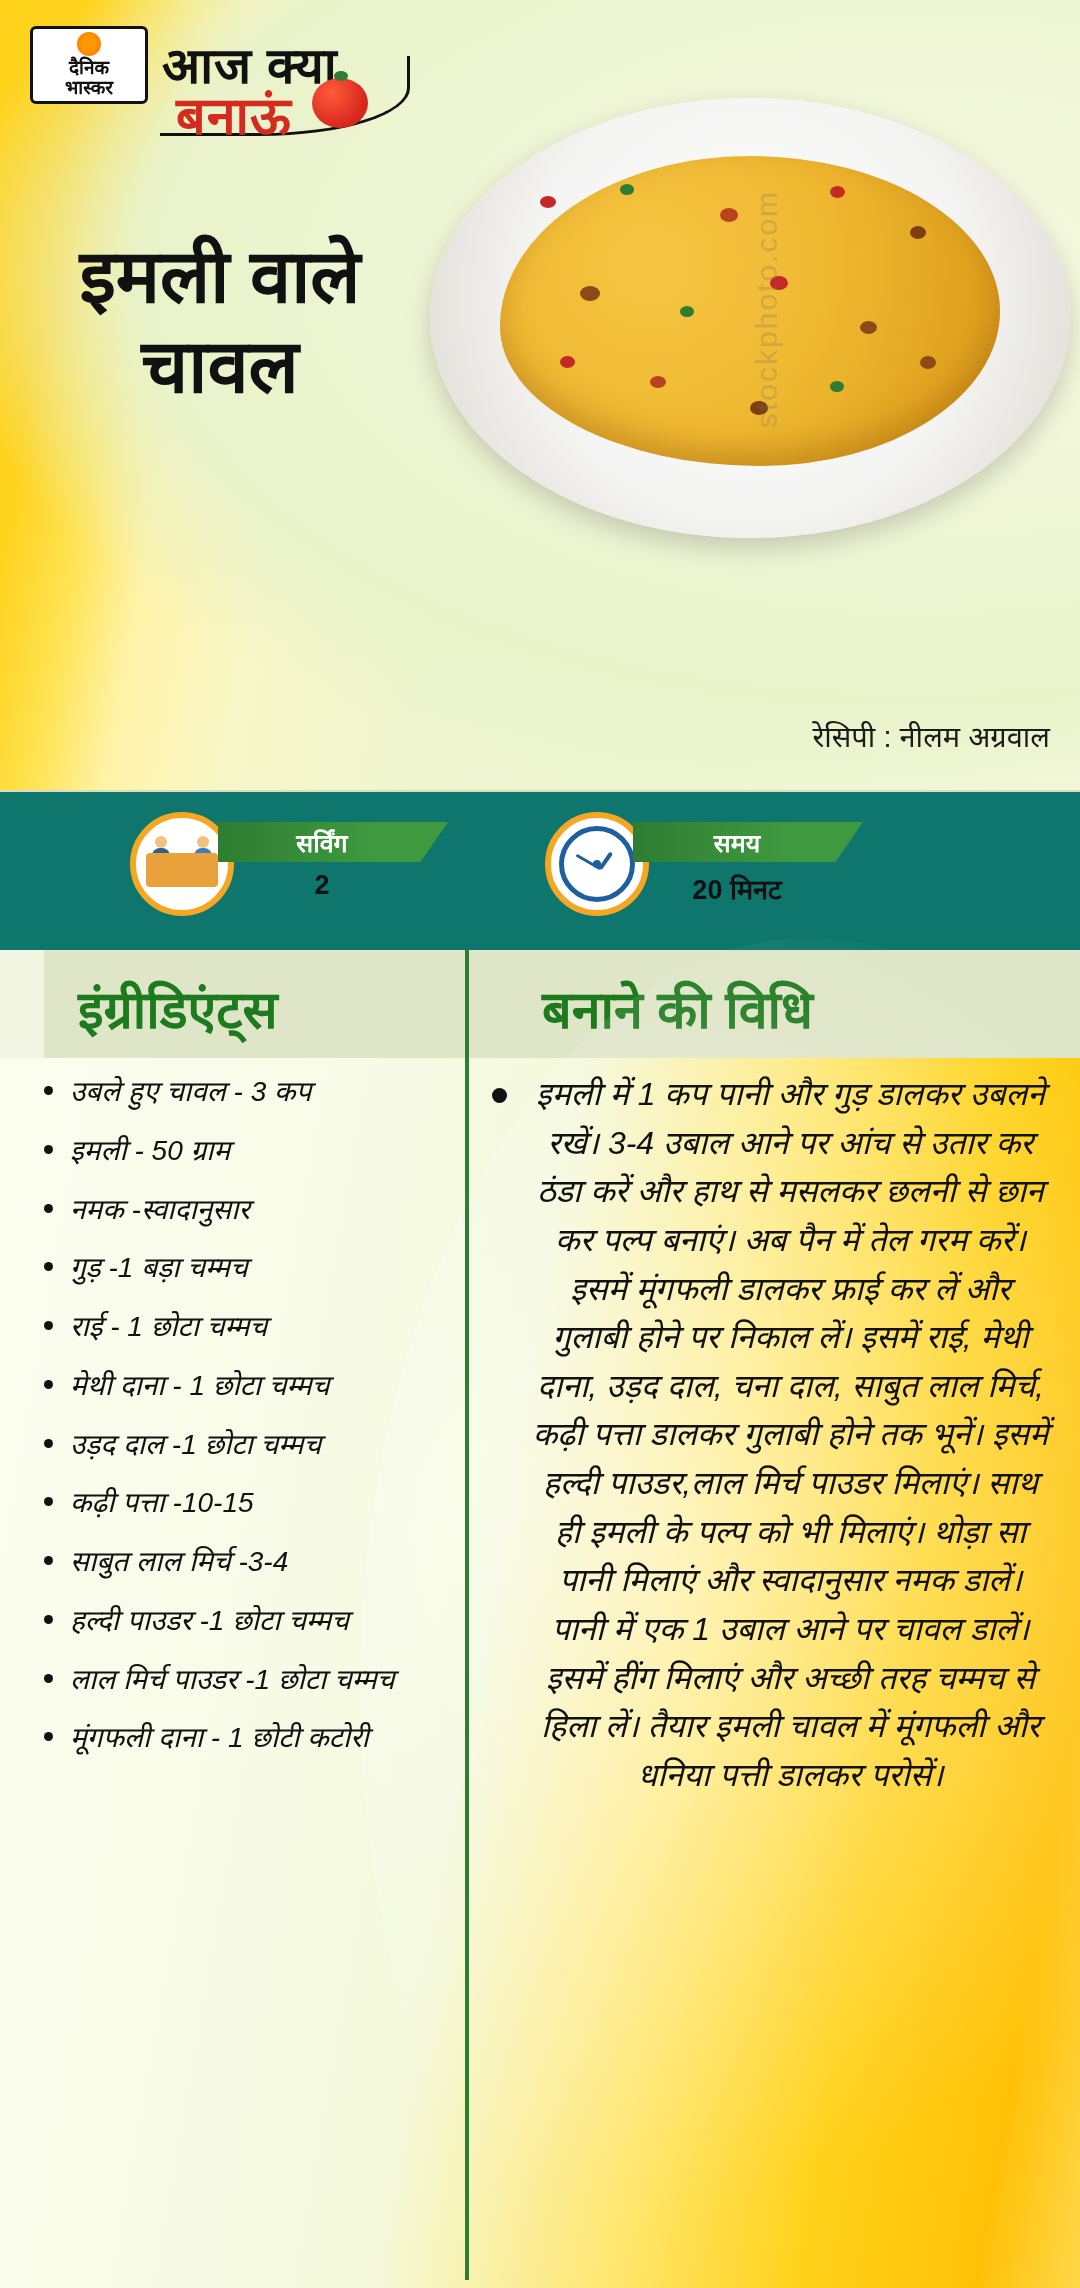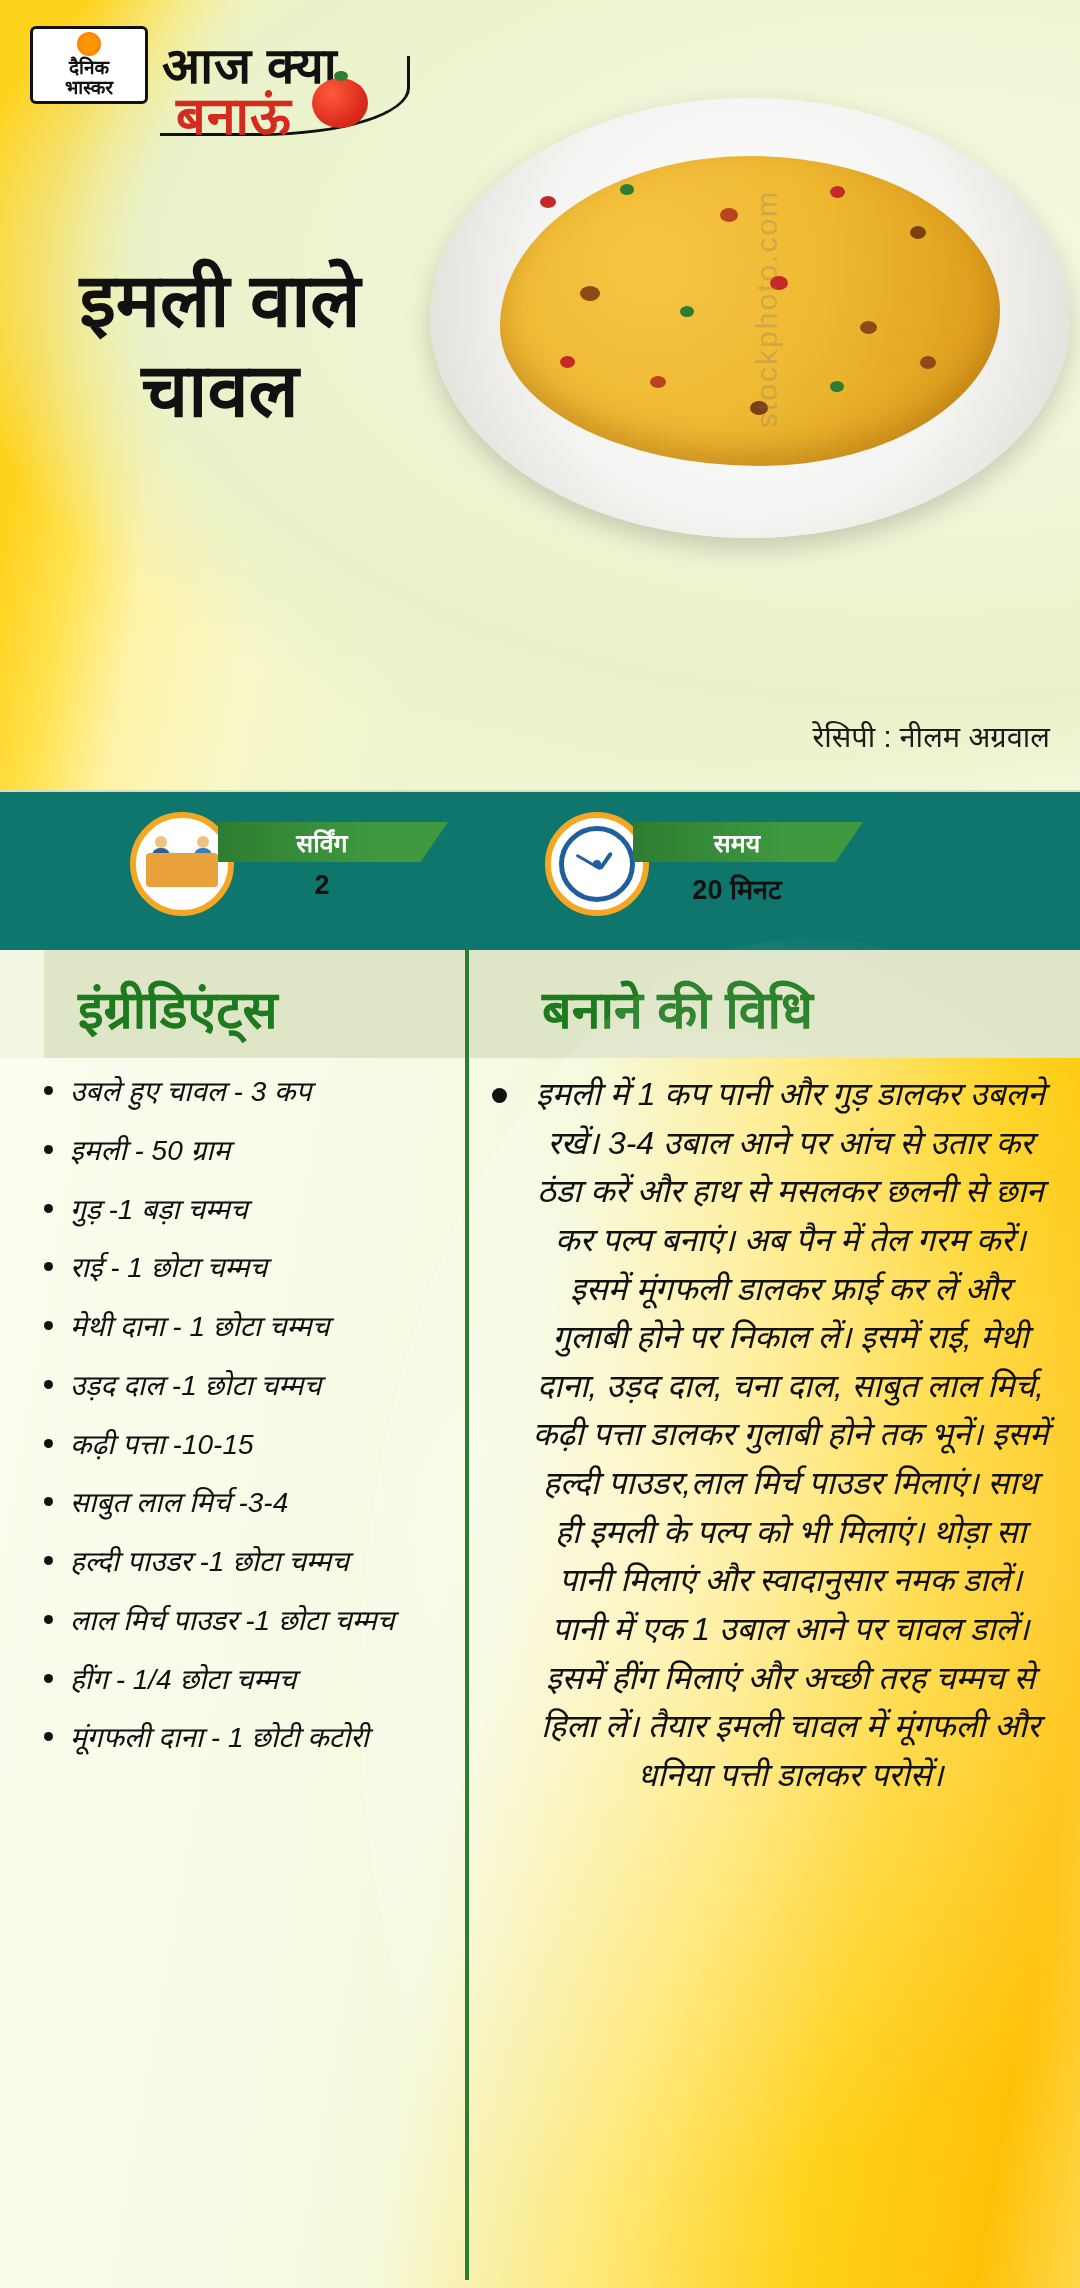--- a/index.html
+++ b/index.html
@@ -176,21 +176,20 @@
   .recipe-title {
     position: absolute;
     left: 60px; top: 232px;
     width: 320px;
     font-size: 74px;
     font-weight: bold;
     color: #111;
     line-height: 1.22;
     text-align: center;
     z-index: 6;
-    margin-top: 24px;
   }
   .credit {
     position: absolute;
     right: 30px; top: 716px;
     font-size: 29px;
     color: #1b1b1b;
     z-index: 6;
   }
 
   
@@ -429,29 +428,29 @@
     <div class="h-ing">इंग्रीडिएंट्स</div>
     <div class="h-met">बनाने की विधि</div>
   </div>
 
   <div class="body-area">
     <div class="divider"></div>
 
     <ul class="ing-list">
       <li>उबले हुए चावल  - 3 कप</li>
       <li>इमली - 50 ग्राम</li>
+      <li>नमक -स्वादानुसार</li>
       <li>गुड़ -1 बड़ा चम्मच</li>
       <li>राई - 1 छोटा चम्मच</li>
       <li>मेथी दाना - 1 छोटा चम्मच</li>
       <li>उड़द दाल -1 छोटा चम्मच</li>
       <li>कढ़ी पत्ता -10-15</li>
       <li>साबुत लाल मिर्च -3-4</li>
       <li>हल्दी पाउडर -1 छोटा चम्मच</li>
       <li>लाल मिर्च पाउडर -1 छोटा चम्मच</li>
-      <li>हींग - 1/4 छोटा चम्मच</li>
       <li>मूंगफली दाना - 1 छोटी कटोरी</li>
     </ul>
 
     <div class="method">
       <div class="method-bullet"></div>
       <div class="method-text">इमली में 1 कप पानी और गुड़ डालकर उबलने रखें।  3-4 उबाल आने पर आंच से उतार कर ठंडा करें और हाथ से मसलकर छलनी से छान कर पल्प बनाएं। अब पैन में तेल गरम करें। इसमें मूंगफली डालकर फ्राई कर लें और गुलाबी होने पर निकाल लें। इसमें राई, मेथी दाना, उड़द दाल, चना दाल, साबुत लाल मिर्च, कढ़ी पत्ता डालकर गुलाबी होने तक भूनें।  इसमें हल्दी पाउडर,लाल मिर्च पाउडर मिलाएं। साथ ही इमली के पल्प को भी मिलाएं। थोड़ा सा पानी मिलाएं और स्वादानुसार नमक डालें। पानी में एक 1 उबाल आने पर चावल डालें। इसमें हींग मिलाएं और अच्छी तरह चम्मच से हिला लें। तैयार इमली चावल में मूंगफली और धनिया पत्ती डालकर परोसें।</div>
     </div>
   </div>
 
 </div>

